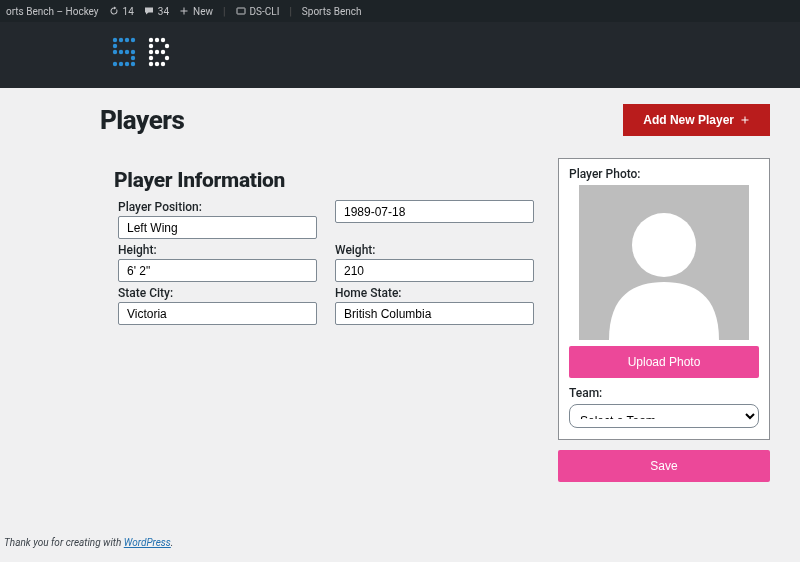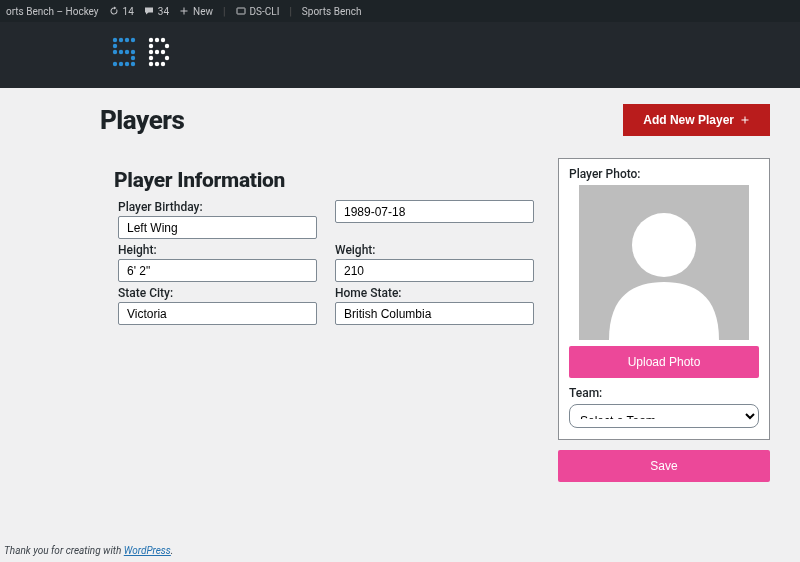--- a/index.html
+++ b/index.html
@@ -37,21 +37,21 @@
 
   .card { border: 1px solid #8c8f94; background: #fff; padding: 8px 10px 10px 10px; margin-bottom: 10px; }
   .card-label { font-size: 12px; font-weight: 500; margin-bottom: 4px; }
   .photo { height: 155px; background: #bdbdbd; margin: 0 10px 6px 10px; display: flex; align-items: flex-end; justify-content: center; overflow: hidden; }
   .photo svg { display: block; }
   .btn-blue { width: 100%; background: #ec4899; color: #fff; border: none; font-size: 12px; font-weight: 500; padding: 9px 0; border-radius: 2px; cursor: pointer; }
   .btn-blue.save { margin-top: 0; }
   select { width: 100%; height: 24px; border: 1px solid #7e8993; border-radius: 8px; background: #fff; font-size: 12px; padding: 8px 6px; }
 
   
-  .footer { position: absolute; left: 0; bottom: 0; width: 800px; font-size: 10px; font-style: italic; color: #3c434a; padding: 6px 4px; }
+  .footer { position: absolute; left: 0; bottom: 8px; width: 800px; font-size: 10px; font-style: italic; color: #3c434a; padding: 6px 4px; }
   .footer a { color: #2271b1; text-decoration: underline; font-style: italic; }
 </style>
 </head>
 <body>
 
 <div class="wp-adminbar">
   <span class="item">
     <span>orts Bench – Hockey</span>
   </span>
   <span class="item">
@@ -137,21 +137,21 @@
   </div>
 
   <div class="cols">
     <div class="left">
 
 
       <h2 class="section">Player Information</h2>
 
       <div class="row2">
         <div class="field">
-          <label>Player Birthday:</label>
+          <label>Player Position:</label>
           <input type="text" value="Left Wing" style="">
         </div>
         <div class="field">
           <input type="text" value="1989-07-18" style="">
         </div>
       </div>
 
       <div class="row2">
         <div class="field">
           <label>Height:</label>

